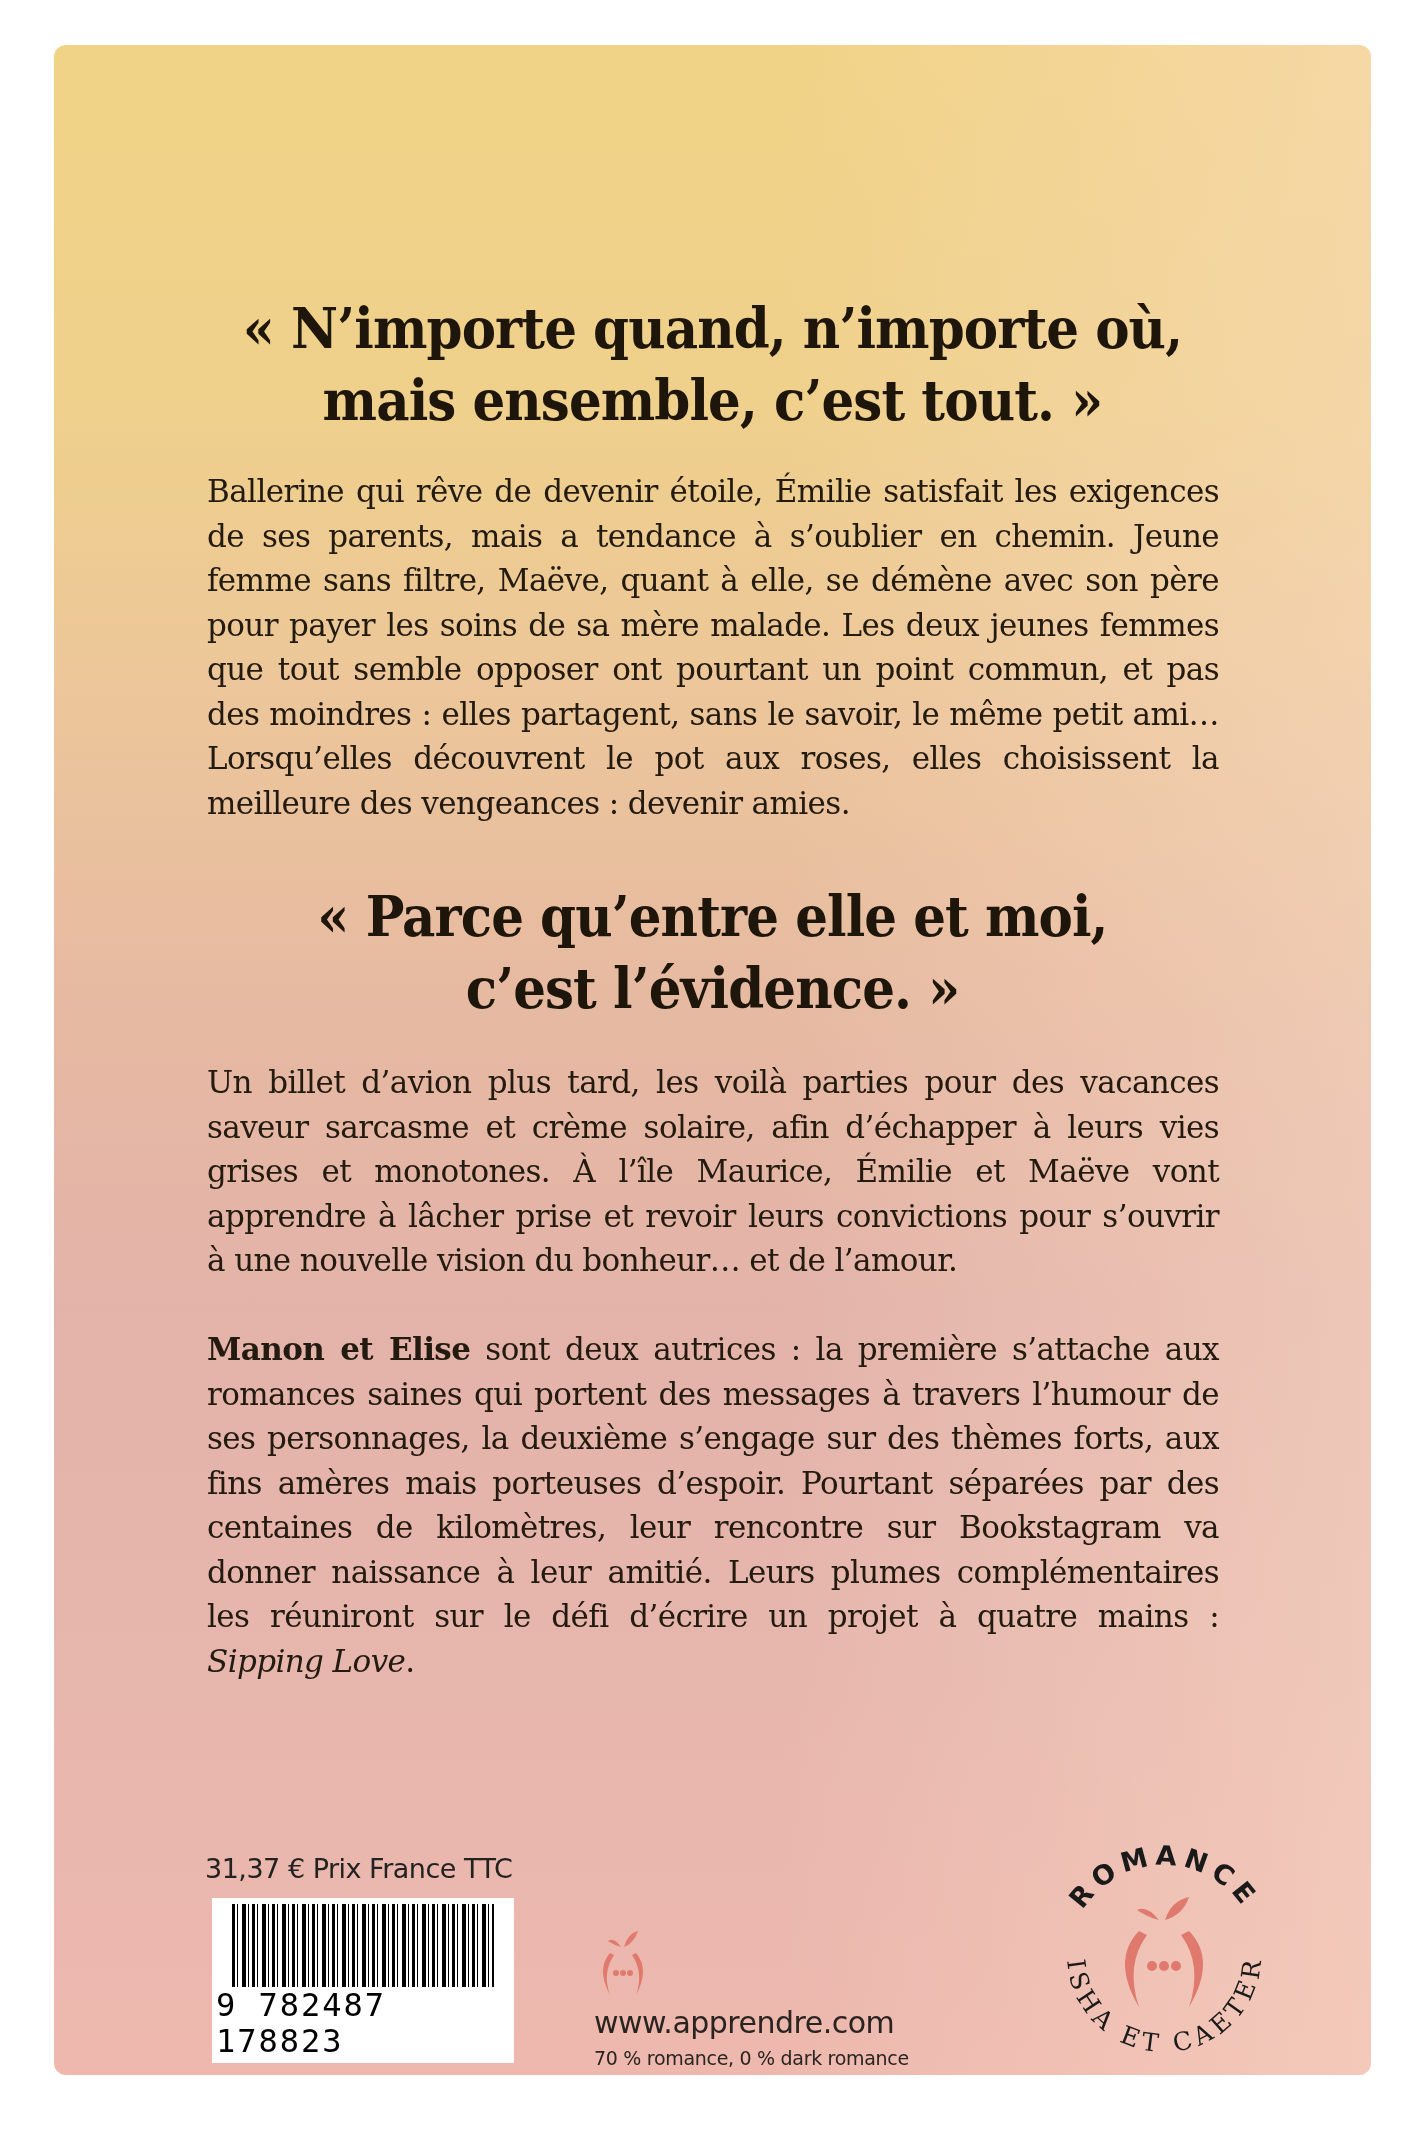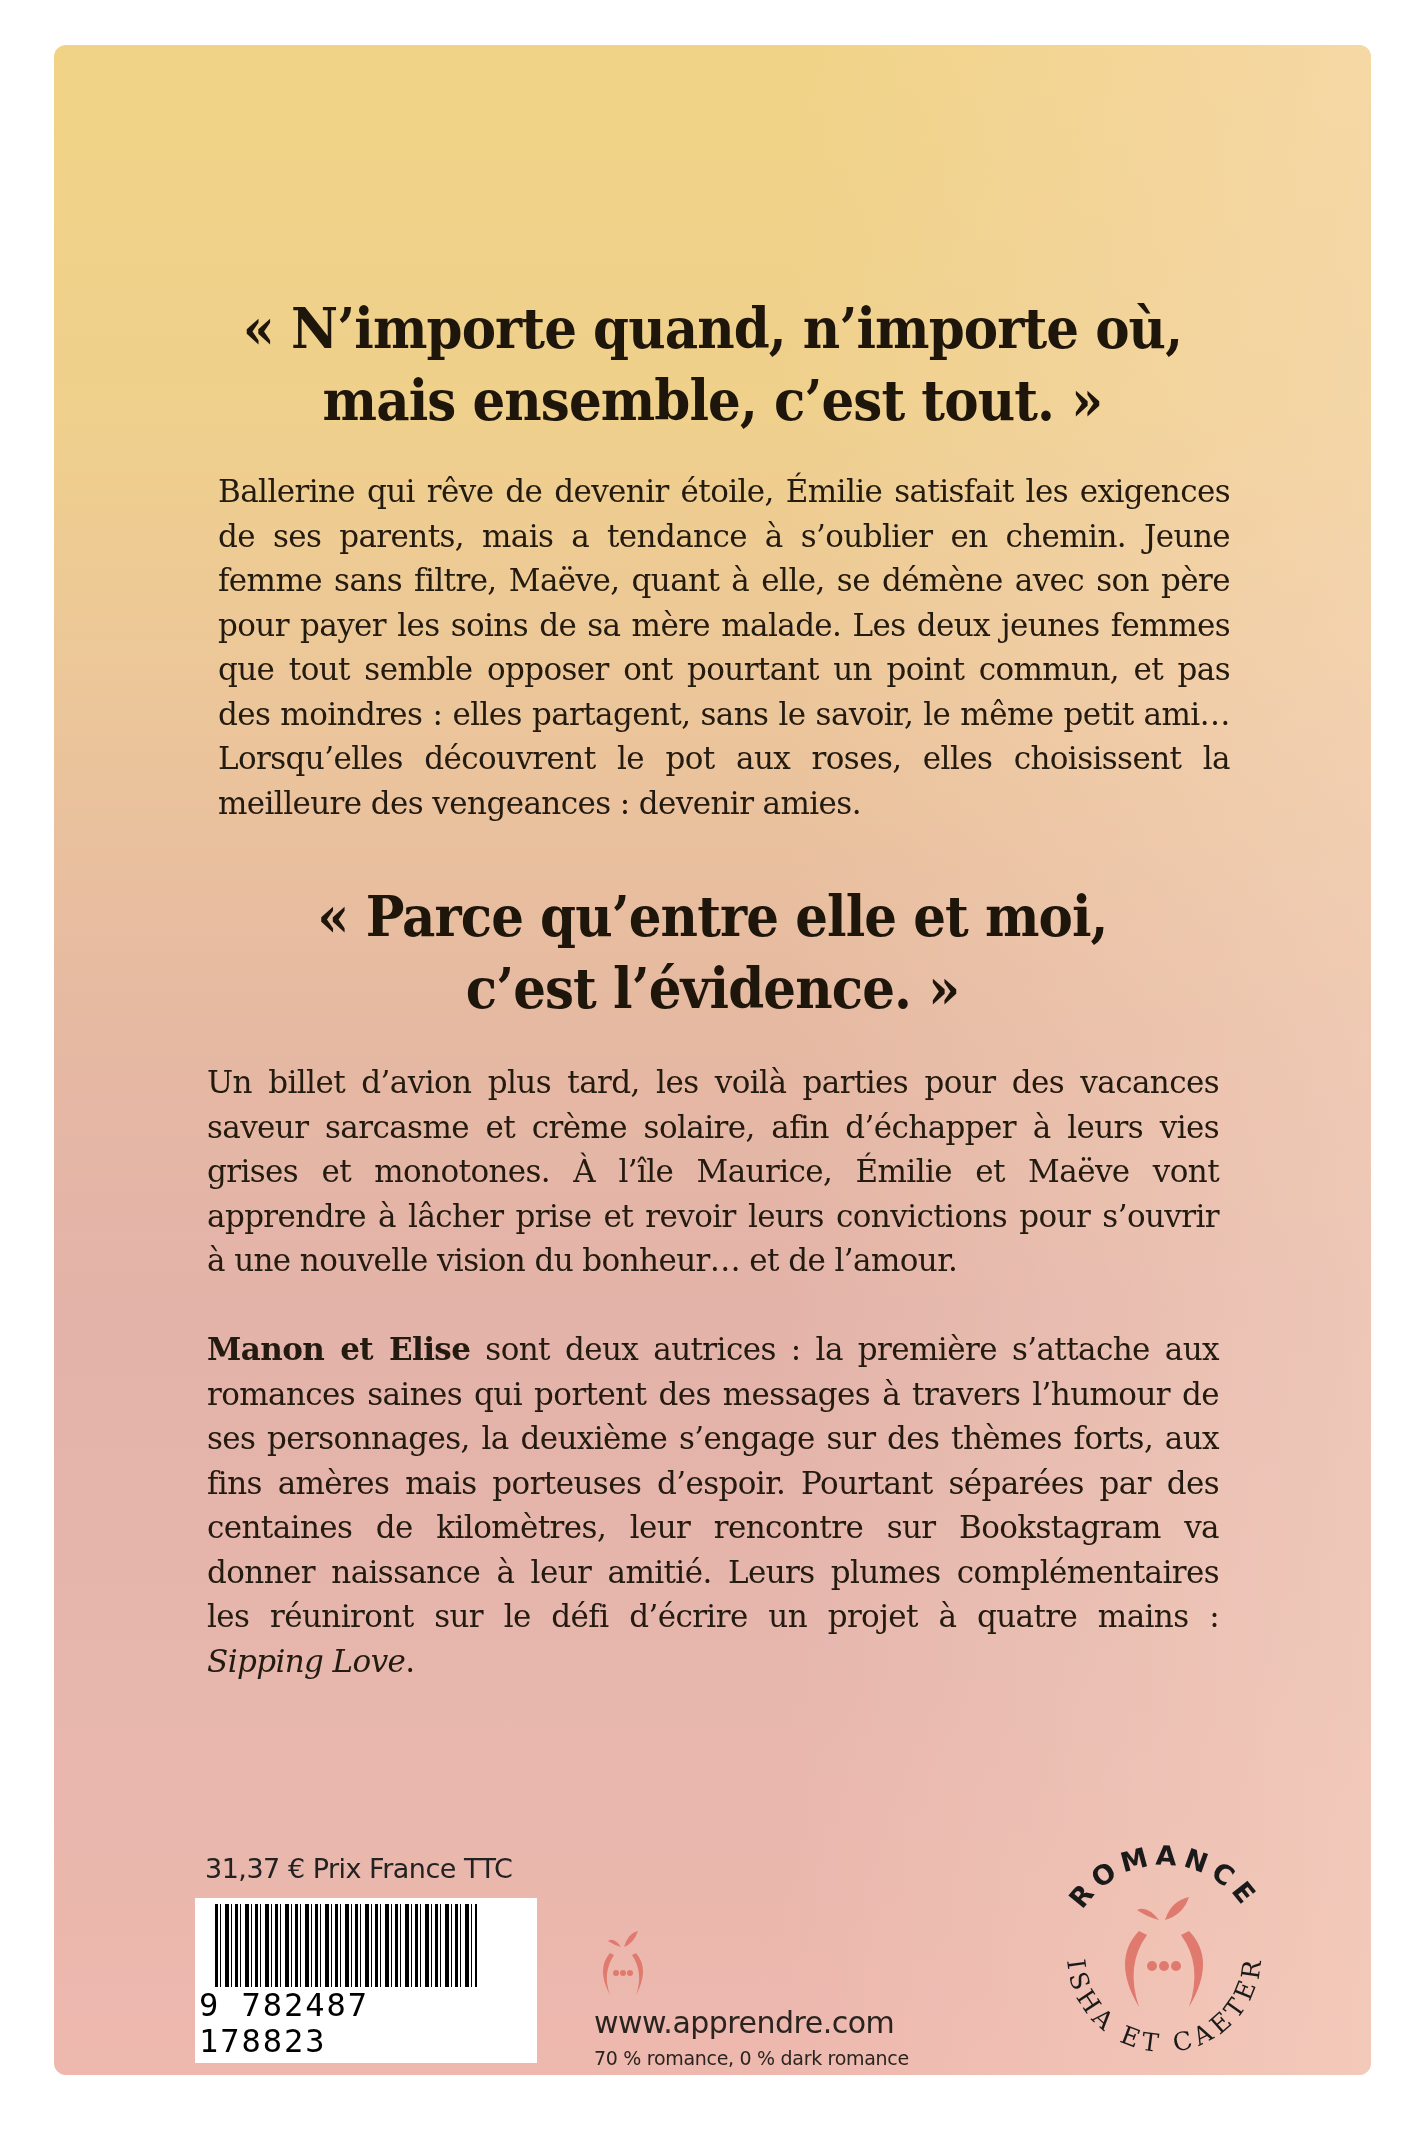--- a/index.html
+++ b/index.html
@@ -9,26 +9,26 @@
     overflow:hidden;}
   .card::after{content:"";position:absolute;inset:0;
     background:linear-gradient(90deg,rgba(255,255,255,0) 55%,rgba(250,222,200,0.45) 100%);}
   .content{position:absolute;inset:0;z-index:2;}
   .quote{position:absolute;left:0;right:0;text-align:center;font-family:"DejaVu Serif",serif;font-weight:bold;
     font-size:56px;line-height:72px;color:#1e160b;letter-spacing:-1px;transform:scaleX(0.92);}
   .q1{top:247px;}
   .q2{top:835px;}
   .para{position:absolute;left:153px;width:1012px;font-family:"DejaVu Serif",serif;font-size:31px;line-height:44.5px;
     color:#231a10;text-align:justify;letter-spacing:-0.6px;}
-  .p1{top:424px;margin-left:11px;}
+  .p1{top:424px;}
   .p2{top:1015px;}
   .p3{top:1282px;}
   .para b{font-weight:bold;margin-top:40px;}
   .price{position:absolute;left:151px;top:1808px;font-family:"DejaVu Sans",sans-serif;font-size:27px;color:#222;letter-spacing:-0.5px;}
-  .barcode{position:absolute;left:141px;top:1853px;width:342px;height:165px;background:#fff;}
+  .barcode{position:absolute;left:158px;top:1853px;width:302px;height:165px;background:#fff;}
   .bars{position:absolute;left:20px;top:6px;width:262px;height:120px;
     background:repeating-linear-gradient(90deg,#000 0 3px,#fff 3px 5px,#000 5px 6px,#fff 6px 10px,#000 10px 14px,#fff 14px 16px,#000 16px 17px,#fff 17px 20px);}
   .isbn{position:absolute;left:4px;bottom:4px;width:294px;font-family:"DejaVu Sans Mono",monospace;font-size:32px;color:#000;letter-spacing:2px;background:#fff;line-height:36px;}
   .logo-small{position:absolute;left:540px;top:1880px;width:58px;height:80px;}
   .site{position:absolute;left:540px;top:1960px;font-family:"DejaVu Sans",sans-serif;font-size:30px;color:#2a2420;letter-spacing:-0.5px;}
   .tag{position:absolute;left:540px;top:2002px;font-family:"DejaVu Sans",sans-serif;font-size:19px;color:#2a2420;letter-spacing:-0.3px;}
   .seal{position:absolute;left:985px;top:1790px;width:250px;height:250px;}
 </style>
 </head>
 <body>

